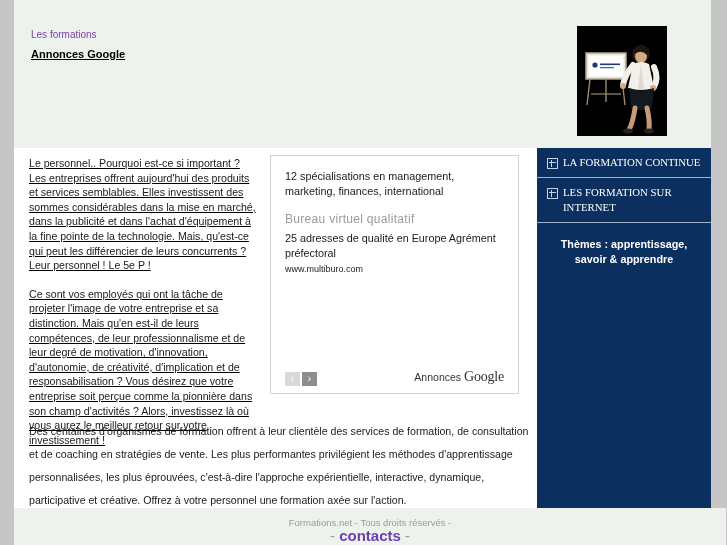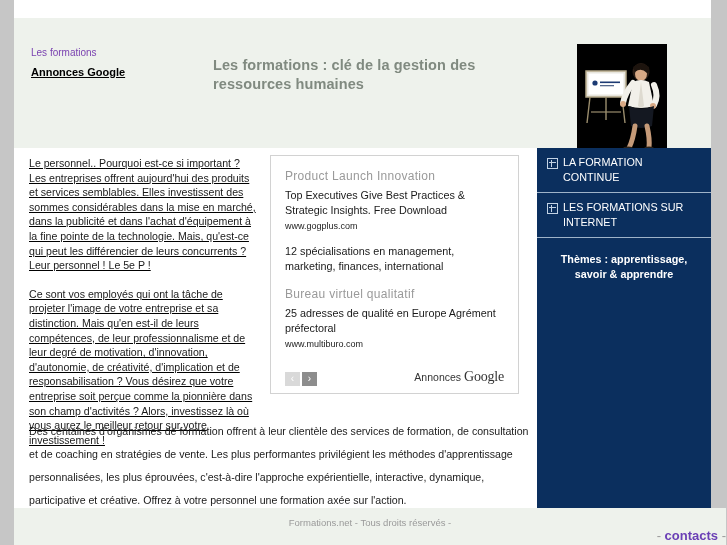--- a/index.html
+++ b/index.html
@@ -19,21 +19,21 @@
     top: 0;
     width: 697px;
     height: 545px;
     background: #ffffff;
     box-sizing: border-box;
   }
   
   .header-band {
     position: absolute;
     left: 0;
-    top: 18px;
+    top: 0;
     width: 697px;
     height: 148px;
     background: #eef2ec;
   }
   .ads-left {
     position: absolute;
     left: 17px;
     top: 28px;
     width: 175px;
   }
@@ -213,21 +213,21 @@
     position: relative;
   }
   .plus-icon:before,
   .plus-icon:after {
     content: "";
     position: absolute;
     background: #c2d2e4;
   }
   .plus-icon:before { left: 1px; right: 1px; top: 3px; height: 1px; }
   .plus-icon:after  { top: 1px; bottom: 1px; left: 3px; width: 1px; }
-  .nav-label { flex: 1 1 auto; }
+  .nav-label { flex: 1 1 auto; font-family: Liberation Serif, serif; }
   .themes {
     padding: 14px 14px 0 14px;
     color: #ffffff;
     font-size: 10.8px;
     font-weight: bold;
     line-height: 15px;
     text-align: center;
   }
 
   
@@ -242,43 +242,41 @@
     padding-top: 8px;
     box-sizing: border-box;
   }
   .footer .line1 {
     color: #9a9a9a;
     font-size: 9.5px;
     line-height: 13px;
   }
   .footer .line2 {
     color: #9a9a9a;
-    font-size: 13px;
+    font-size: 15px;
     line-height: 13px;
-    text-align: right;
   }
   .footer .line2 a {
     color: #6a3fb5;
     text-decoration: none;
     font-weight: bold;
   }
 </style>
 </head>
 <body>
 
 <div class="page">
 
   <div class="header-band">
 
     <div class="ads-left">
       <a href="#" class="top-link">Les formations</a>
       <a href="#" class="ads-title">Annonces Google</a>
     </div>
 
-    <div class="page-title">Les formations : clé de la gestion des ressources humaines</div>
 
     <div class="header-photo">
       <svg width="90" height="110" viewBox="0 0 90 110" xmlns="http://www.w3.org/2000/svg">
         <rect x="0" y="0" width="90" height="110" fill="#000000"></rect>
 
         <rect x="9" y="27" width="40" height="26" fill="#e8e6de" stroke="#b5a98b" stroke-width="1.5"></rect>
         <rect x="11.5" y="29.5" width="35" height="21" fill="#ffffff"></rect>
         <circle cx="18" cy="39" r="2.6" fill="#1c3a73"></circle>
         <rect x="23" y="37.5" width="20" height="1.6" fill="#1c3a73"></rect>
         <rect x="23" y="41" width="14" height="1.3" fill="#55688c"></rect>
@@ -312,25 +310,20 @@
 
     <div class="article">
       <p>Le personnel.. Pourquoi est-ce si important ? Les entreprises offrent aujourd'hui des produits et services semblables. Elles investissent des sommes considérables dans la mise en marché, dans la publicité et dans l'achat d'équipement à la fine pointe de la technologie. Mais, qu'est-ce qui peut les différencier de leurs concurrents ? Leur personnel ! Le 5e P !</p>
       <p>Ce sont vos employés qui ont la tâche de projeter l'image de votre entreprise et sa distinction. Mais qu'en est-il de leurs compétences, de leur professionnalisme et de leur degré de motivation, d'innovation, d'autonomie, de créativité, d'implication et de responsabilisation ? Vous désirez que votre entreprise soit perçue comme la pionnière dans son champ d'activités ? Alors, investissez là où vous aurez le meilleur retour sur votre investissement !</p>
     </div>
 
     <div class="article-wide">Des centaines d'organismes de formation offrent à leur clientèle des services de formation, de consultation et de coaching en stratégies de vente. Les plus performantes privilégient les méthodes d'apprentissage personnalisées, les plus éprouvées, c'est-à-dire l'approche expérientielle, interactive, dynamique, participative et créative. Offrez à votre personnel une formation axée sur l'action.</div>
 
     <div class="adbox">
 
-      <div class="ad-item">
-        <div class="ad-head">Product Launch Innovation</div>
-        <div class="ad-desc">Top Executives Give Best Practices &amp; Strategic Insights. Free Download</div>
-        <div class="ad-url">www.gogplus.com</div>
-      </div>
 
       <div class="ad-item">
         <div class="ad-desc">12 spécialisations en management, marketing, finances, international</div>
       </div>
 
       <div class="ad-item">
         <div class="ad-head">Bureau virtuel qualitatif</div>
         <div class="ad-desc">25 adresses de qualité en Europe Agrément préfectoral</div>
         <div class="ad-url">www.multiburo.com</div>
       </div>
@@ -346,21 +339,21 @@
     <div class="sidebar">
 
       <div class="nav-item">
         <span class="plus-icon"></span>
         <span class="nav-label">LA FORMATION CONTINUE</span>
       </div>
 
 
       <div class="nav-item">
         <span class="plus-icon"></span>
-        <span class="nav-label">LES FORMATIONS SUR INTERNET</span>
+        <span class="nav-label">LES FORMATION SUR INTERNET</span>
       </div>
 
       <div class="themes">Thèmes : apprentissage, savoir &amp; apprendre</div>
     </div>
   </div>
 
   <div class="footer">
     <div class="line1">Formations.net - Tous droits réservés -</div>
     <div class="line2"><span>- </span><a href="#">contacts</a><span> -</span></div>
   </div>

